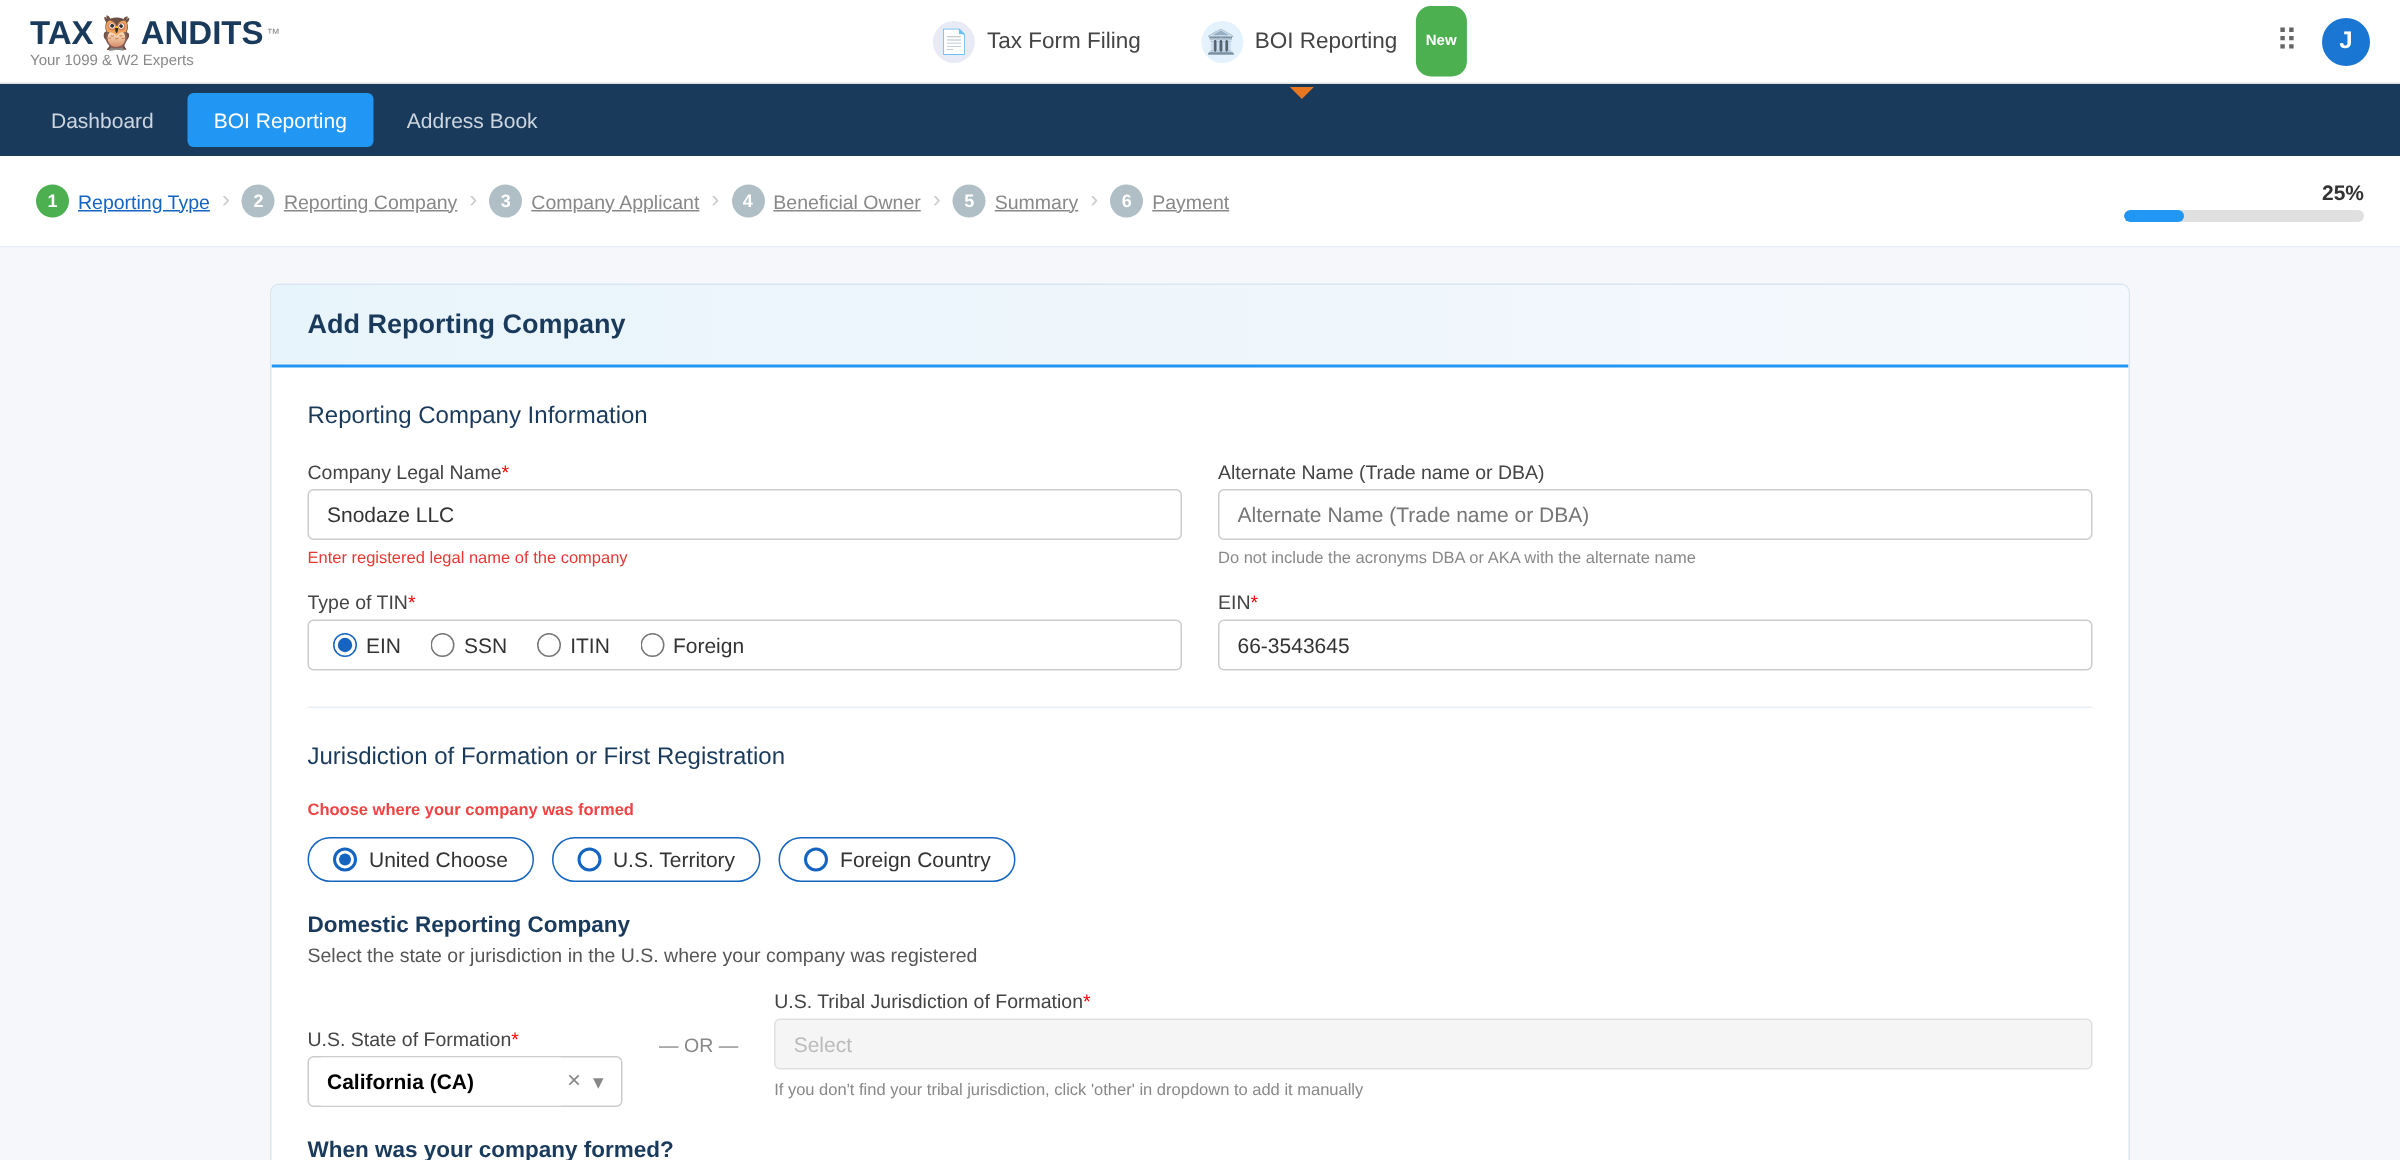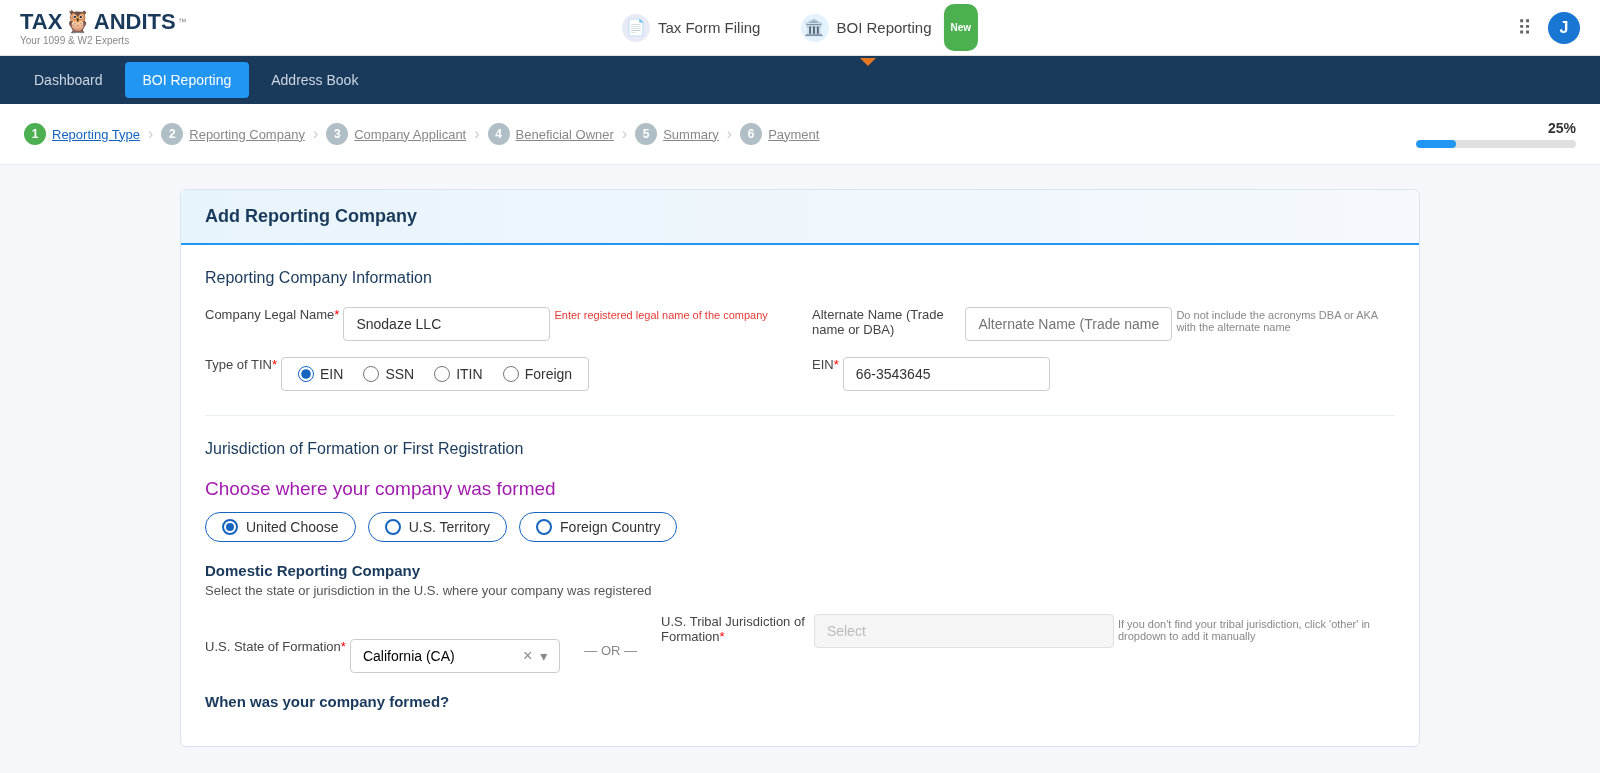--- a/index.html
+++ b/index.html
@@ -179,21 +179,21 @@
     .card-body { padding: 24px; }
 
     .section-title {
       font-size: 16px; font-weight: normal; color: #1a3a5c;
       margin-bottom: 20px;
     }
     .form-row {
       display: flex; gap: 24px; margin-bottom: 16px;
     }
     .form-group {
-      flex: 1; display: flex; gap: 4px;
+      flex: 1; display: flex; flex-direction: column; gap: 4px;
     }
     .form-label {
       font-size: 13px; color: #444;
     }
     .required { color: red; }
     .form-input {
       border: 1px solid #ccc; border-radius: 4px;
       padding: 8px 12px; font-size: 14px; color: #333;
       outline: none;
     }
@@ -210,21 +210,21 @@
     .radio-label {
       display: flex; align-items: center; gap: 6px;
       font-size: 14px; cursor: pointer;
     }
     .radio-input { accent-color: #1565c0; width: 16px; height: 16px; }
 
     
     .section-divider { border: none; border-top: 1px solid #e8eef5; margin: 24px 0; }
 
     
-    .jurisdiction-hint { font-size: 19px; color: #a21caf; margin-bottom: 12px; }
+    .jurisdiction-hint { font-size: 11px; color: #ef4444; margin-bottom: 12px; font-weight: bold; }
     .radio-btn-group {
       display: flex; gap: 12px; margin-bottom: 20px;
     }
     .radio-btn {
       display: flex; align-items: center; gap: 8px;
       border: 1.5px solid #1565c0; border-radius: 20px;
       padding: 6px 16px; cursor: pointer; font-size: 14px;
       background: white; color: #333;
     }
     .radio-btn.selected { border-color: #1565c0; }
@@ -435,21 +435,21 @@
 
       <div class="domestic-title">Domestic Reporting Company</div>
       <div class="domestic-desc">Select the state or jurisdiction in the U.S. where your company was registered</div>
 
       <div class="form-row" style="align-items:flex-start; gap:16px;">
         <div class="form-group" style="flex:0 0 auto;margin-top:25px;">
           <label class="form-label">
             <span>U.S. State of Formation</span><span class="required">*</span>
           </label>
           <div class="select-with-clear">
-            <input type="text" value="California (CA)" style="width: 160px;">
+            <input type="text" value="California (CA)" style="width: 160px; font-weight: bold;">
             <span class="select-clear">×</span>
             <span class="select-arrow">▾</span>
           </div>
         </div>
         <div style="padding-top:28px;">
           <span class="or-divider">— OR —</span>
         </div>
         <div class="form-group">
           <label class="form-label">
             <span>U.S. Tribal Jurisdiction of Formation</span><span class="required">*</span>

